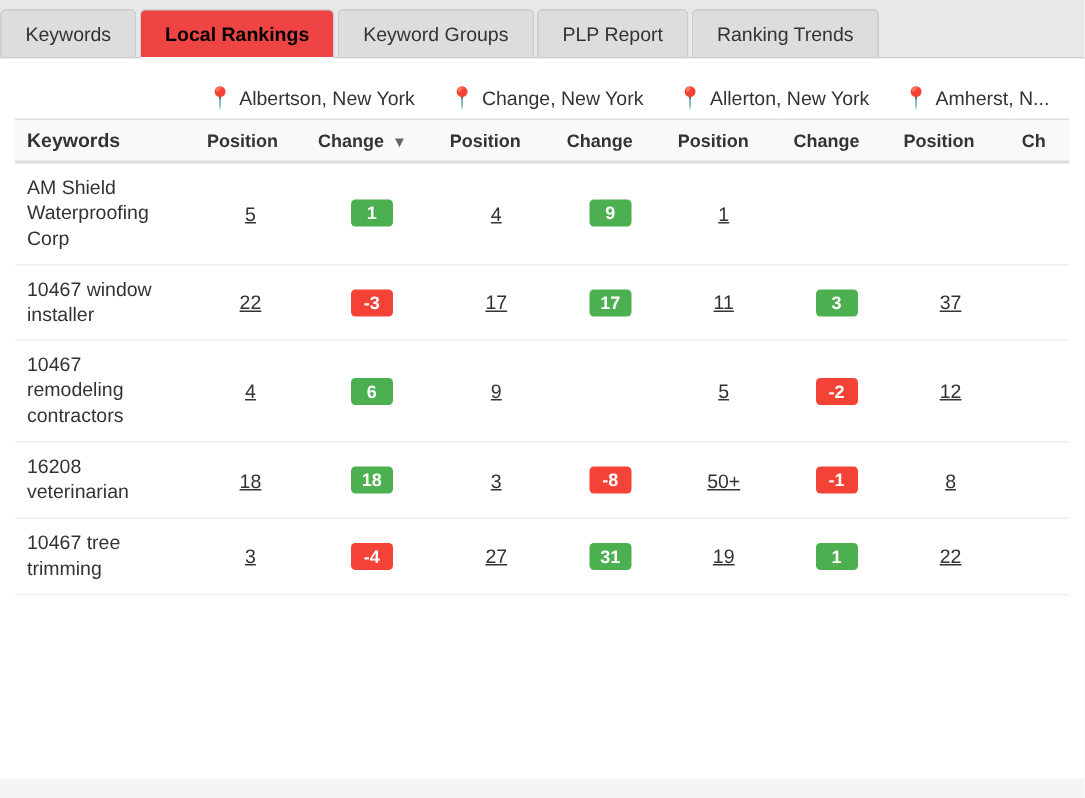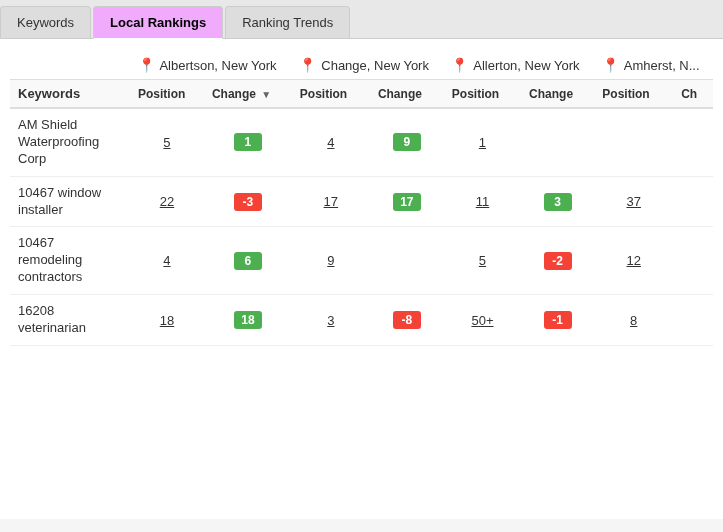--- a/index.html
+++ b/index.html
@@ -24,21 +24,21 @@
       border: 1px solid #ccc;
       border-bottom: none;
       background: #ddd;
       margin-right: 2px;
       border-radius: 4px 4px 0 0;
       color: #333;
       font-size: 13px;
       white-space: nowrap;
     }
     .tab.active {
-      background: #f0abfc;
+      background: #ef4444;
       border-bottom: 1px solid #fff;
       margin-bottom: -1px;
       font-weight: bold;
       color: #000;
     }
 
     
     .main {
       background: #fff;
       padding: 12px 0 0 0;
@@ -147,20 +147,22 @@
       text-align: left;
       padding-left: 8px;
     }
   </style>
 </head>
 <body>
 
 <div class="tab-bar">
 <div class="tab">Keywords</div>
     <div class="tab active">Local Rankings</div>
+    <div class="tab">Keyword Groups</div>
+    <div class="tab">PLP Report</div>
     <div class="tab">Ranking Trends</div>
   </div>
 
 <div class="main">
   <div class="table-container">
     <table>
       <thead>
 
         <tr class="location-row">
           <th class="keyword-header"></th>
@@ -245,16 +247,27 @@
       <td class="keyword-cell">16208 veterinarian</td>
       <td class="position-cell"><span class="position-val">18</span></td>
       <td class="change-cell"><span class="change-badge change-positive">18</span></td>
       <td class="position-cell"><span class="position-val">3</span></td>
       <td class="change-cell"><span class="change-badge change-negative">-8</span></td>
       <td class="position-cell"><span class="position-val">50+</span></td>
       <td class="change-cell"><span class="change-badge change-negative">-1</span></td>
       <td class="position-cell"><span class="position-val">8</span></td>
       <td class="change-cell"></td>
     </tr>
+          <tr>
+      <td class="keyword-cell">10467 tree trimming</td>
+      <td class="position-cell"><span class="position-val">3</span></td>
+      <td class="change-cell"><span class="change-badge change-negative">-4</span></td>
+      <td class="position-cell"><span class="position-val">27</span></td>
+      <td class="change-cell"><span class="change-badge change-positive">31</span></td>
+      <td class="position-cell"><span class="position-val">19</span></td>
+      <td class="change-cell"><span class="change-badge change-positive">1</span></td>
+      <td class="position-cell"><span class="position-val">22</span></td>
+      <td class="change-cell"></td>
+    </tr>
         </tbody>
     </table>
   </div>
 </div>
 
 </body></html>

